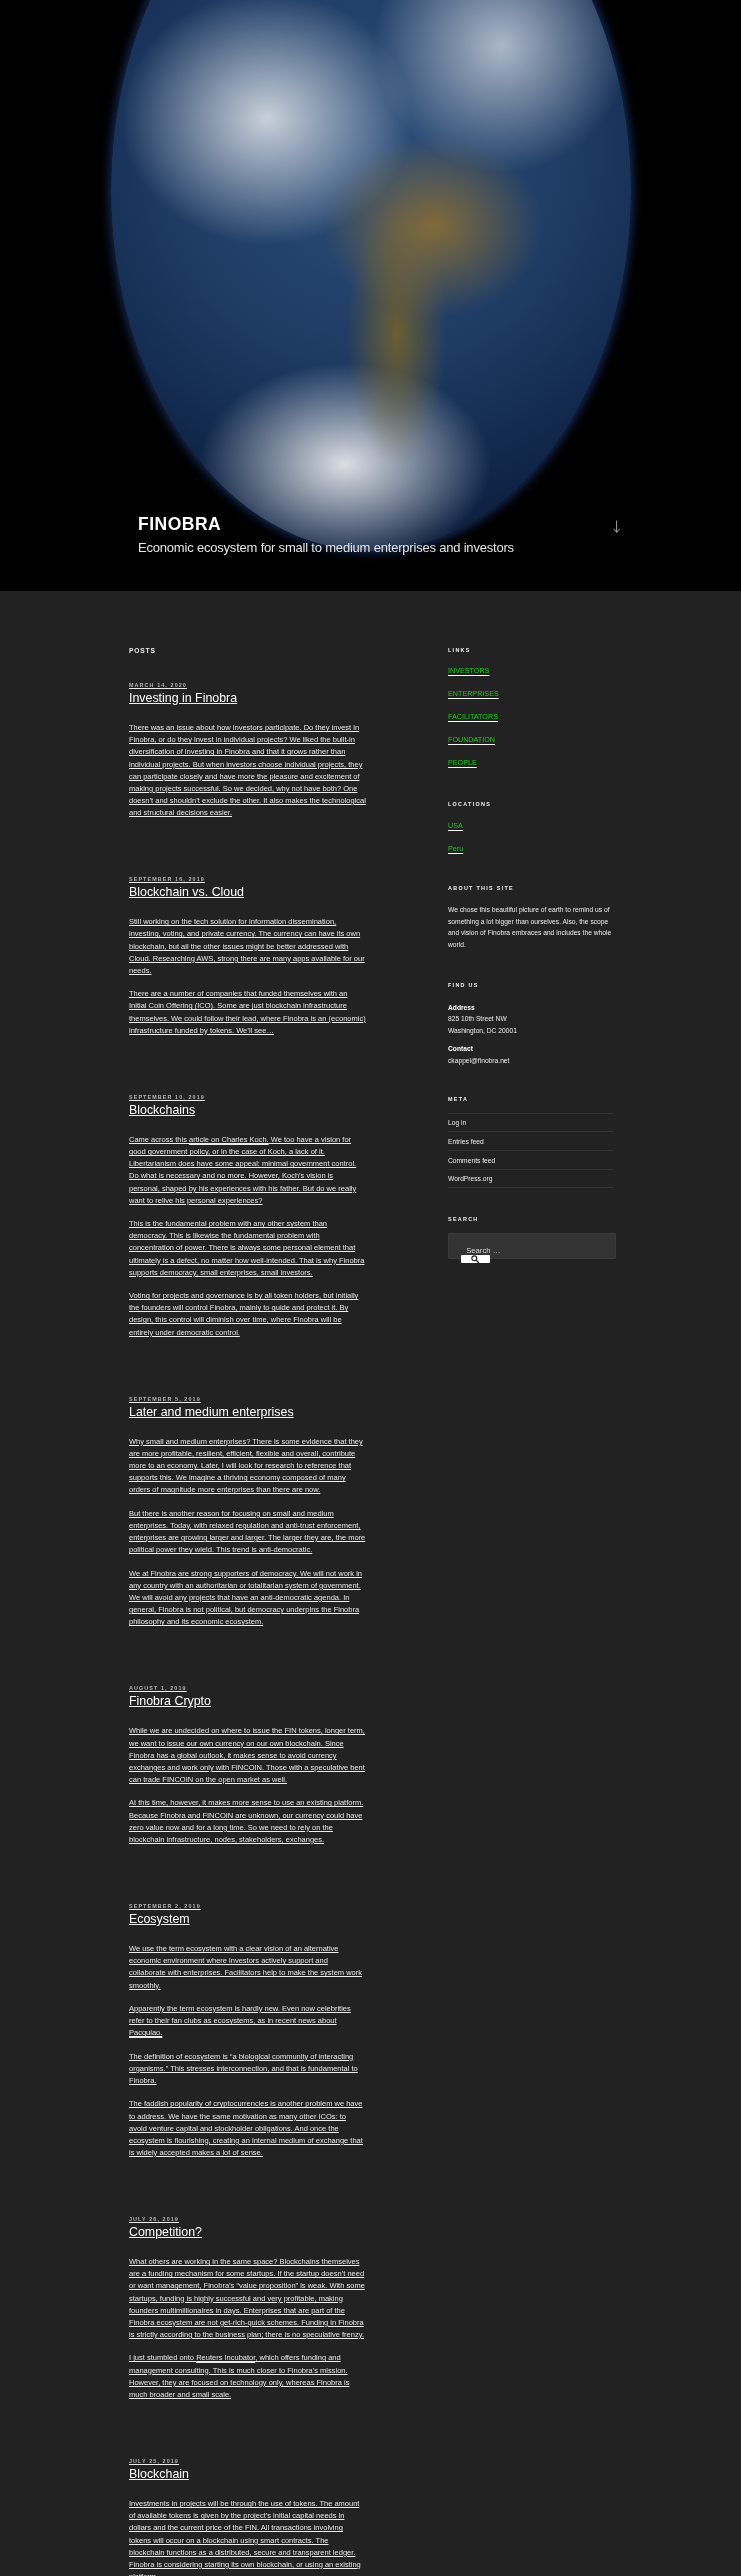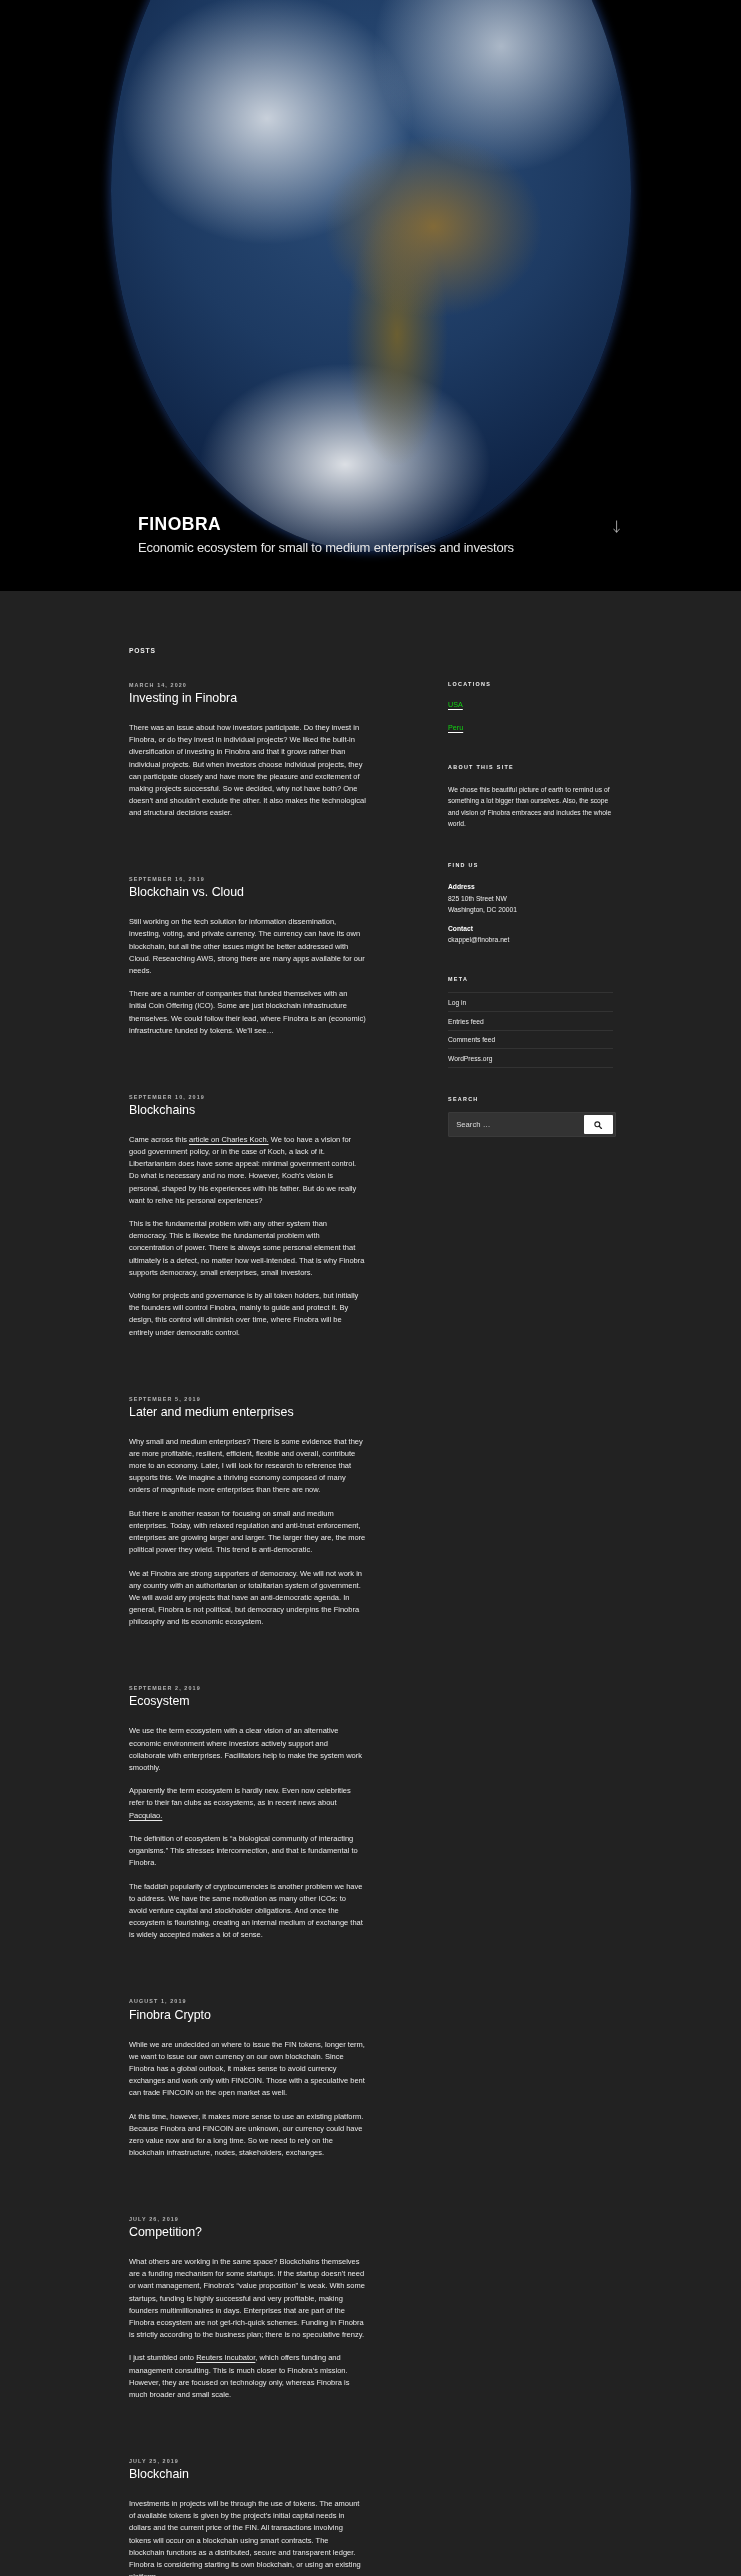--- a/index.html
+++ b/index.html
@@ -79,21 +79,21 @@
 
   .page-header-title {
     font-size: 6.7px;
     font-weight: 800;
     letter-spacing: 0.8px;
     text-transform: uppercase;
     color: #eeeeee;
     margin-bottom: 28px;
   }
 
-  .post { margin-bottom: 57px; }
+  .post { margin-bottom: 57px; text-decoration: underline; }
   .post-date {
     font-size: 5.4px;
     font-weight: 800;
     letter-spacing: 1.1px;
     text-transform: uppercase;
     color: #b5b5b5;
   }
   .post-title {
     font-size: 12.4px;
     font-weight: 400;
@@ -154,21 +154,22 @@
     text-decoration: none;
   }
 
   .search-form {
     display: flex;
     width: 168px;
     height: 25px;
     border: 0.5px solid #3a3a3a;
     background: #333333;
     border-radius: 1px;
-    padding: 2px;
+    padding: 12px;
+    flex-direction: column;
   }
   .search-field {
     flex: 1;
     background: transparent;
     border: none;
     outline: none;
     color: #ddd;
     font-size: 7.7px;
     padding-left: 5.2px;
     font-family: "Liberation Sans", sans-serif;
@@ -228,56 +229,66 @@
 
       <article class="post">
         <div class="post-date">September 5, 2019</div>
         <h3 class="post-title">Later and medium enterprises</h3>
         <p>Why small and medium enterprises? There is some evidence that they are more profitable, resilient, efficient, flexible and overall, contribute more to an economy. Later, I will look for research to reference that supports this. We imagine a thriving economy composed of many orders of magnitude more  enterprises than there are now.</p>
         <p>But there is another reason for focusing on small and medium enterprises. Today, with relaxed regulation and anti-trust enforcement, enterprises are growing larger and larger. The larger they are, the more political power they wield. This trend is anti-democratic.</p>
         <p>We at Finobra are strong supporters of democracy. We will not work in any country with an authoritarian or totalitarian system of government. We will avoid any projects that have an anti-democratic agenda. In general, Finobra is not political, but democracy underpins the Finobra philosophy and its economic ecosystem.</p>
       </article>
 
       <article class="post">
+        <div class="post-date">August 1, 2019</div>
+        <h3 class="post-title">Finobra Crypto</h3>
+        <p>While we are undecided on where to issue the FIN tokens, longer term, we want to issue our own currency on our own blockchain. Since Finobra has a global outlook, it makes sense to avoid currency exchanges and work only with FINCOIN. Those with a speculative bent can trade FINCOIN on the open market as well.</p>
+        <p>At this time, however, it makes more sense to use an existing platform. Because Finobra and FINCOIN are unknown, our currency could have zero value now and for a long time. So we need to rely on the blockchain infrastructure, nodes, stakeholders, exchanges.</p>
+      </article>
+
+      <article class="post">
         <div class="post-date">September 2, 2019</div>
         <h3 class="post-title">Ecosystem</h3>
         <p>We use the term ecosystem with a clear vision of an alternative economic environment where investors actively support and collaborate with enterprises. Facilitators help to make the system work smoothly.</p>
         <p><span>Apparently the term ecosystem is hardly new. Even now celebrities refer to their fan clubs as ecosystems, as in recent news about </span><a class="link">Pacquiao.</a></p>
         <p>The definition of ecosystem is “a biological community of interacting organisms.” This stresses interconnection, and that is fundamental to Finobra.</p>
         <p>The faddish popularity of cryptocurrencies is another problem we have to address. We have the same motivation as many other ICOs: to avoid venture capital and stockholder obligations. And once the ecosystem is flourishing, creating an internal medium of exchange that is widely accepted makes a lot of sense.</p>
       </article>
 
       <article class="post">
-        <div class="post-date">August 1, 2019</div>
-        <h3 class="post-title">Finobra Crypto</h3>
-        <p>While we are undecided on where to issue the FIN tokens, longer term, we want to issue our own currency on our own blockchain. Since Finobra has a global outlook, it makes sense to avoid currency exchanges and work only with FINCOIN. Those with a speculative bent can trade FINCOIN on the open market as well.</p>
-        <p>At this time, however, it makes more sense to use an existing platform. Because Finobra and FINCOIN are unknown, our currency could have zero value now and for a long time. So we need to rely on the blockchain infrastructure, nodes, stakeholders, exchanges.</p>
-      </article>
-
-      <article class="post">
         <div class="post-date">July 26, 2019</div>
         <h3 class="post-title">Competition?</h3>
         <p>What others are working in the same space? Blockchains themselves are a funding mechanism for some startups. If the startup doesn’t need or want management, Finobra’s “value proposition” is weak. With some startups,  funding is highly successful and very profitable, making founders multimillionaires in days. Enterprises that are part of the Finobra ecosystem are not get-rich-quick schemes. Funding in Finobra is strictly according to the business plan; there is no speculative frenzy.</p>
         <p><span>I just stumbled onto </span><a class="link">Reuters Incubator</a><span>, which offers funding and management consulting. This is much closer to Finobra’s mission. However, they are focused on technology only, whereas Finobra is much broader and small scale.</span></p>
       </article>
 
       <article class="post">
         <div class="post-date">July 25, 2019</div>
         <h3 class="post-title">Blockchain</h3>
         <p>Investments in projects will be through the use of tokens. The amount of available tokens is given by the project’s initial capital needs in dollars and the current price of the FIN. All transactions involving tokens will occur on a blockchain using smart contracts. The blockchain functions as a distributed, secure and transparent ledger. Finobra is considering starting its own blockchain, or using an existing platform.</p>
       </article>
 
       <article class="post">
         <div class="post-date">July 25, 2019</div>
 
       </article>
 
     </main>
 
     <aside class="sidebar">
+      <section class="widget">
+        <h2 class="widget-title">Links</h2>
+        <div class="green-links">
+          <a>INVESTORS</a>
+          <a>ENTERPRISES</a>
+          <a>FACILITATORS</a>
+          <a>FOUNDATION</a>
+          <a>PEOPLE</a>
+        </div>
+      </section>
 
       <section class="widget" style="margin-top:34px">
         <h2 class="widget-title">Locations</h2>
         <div class="green-links mixed">
           <a>USA</a>
           <a>Peru</a>
         </div>
       </section>
 
       <section class="widget" style="margin-top:32px">

